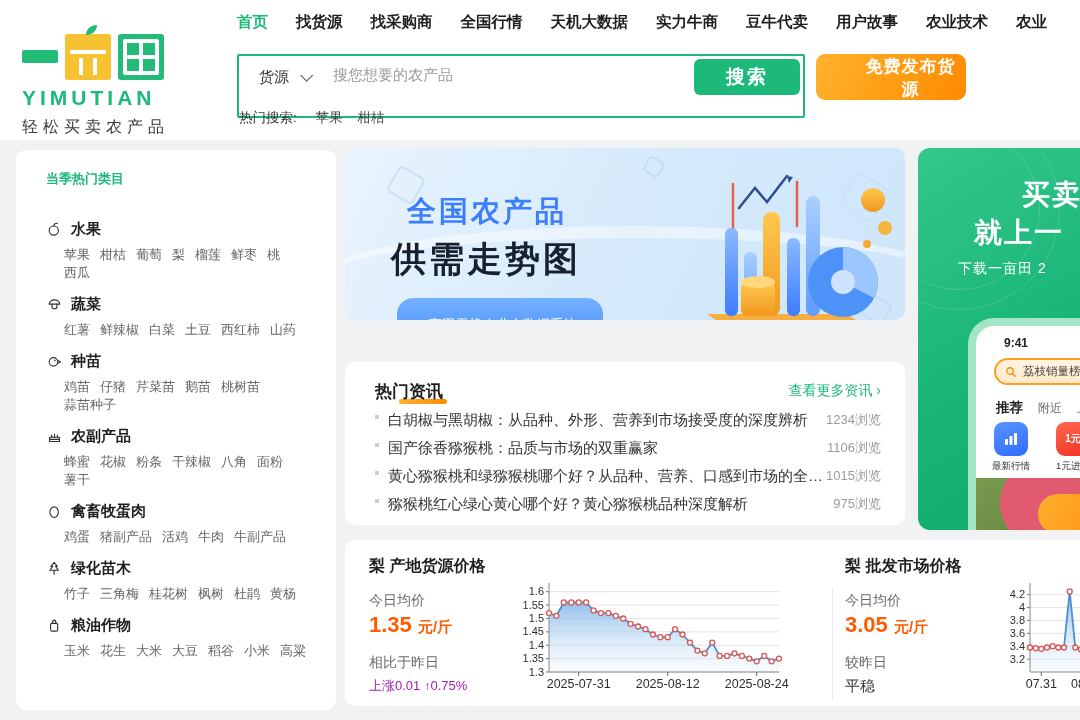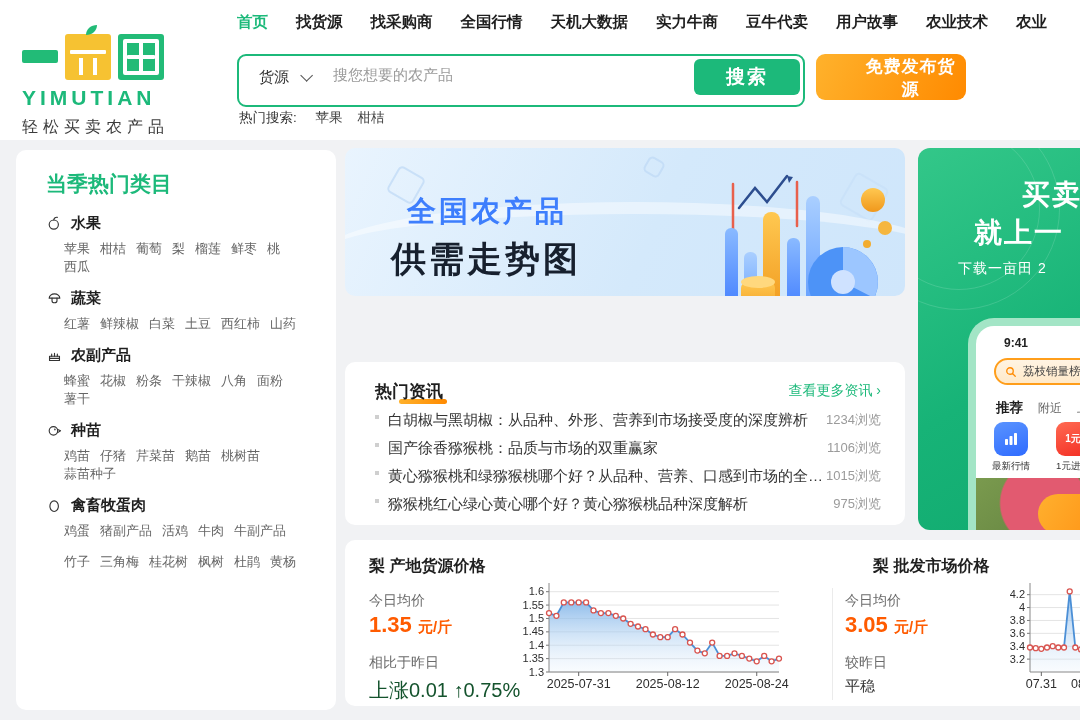--- a/index.html
+++ b/index.html
@@ -24,48 +24,48 @@
   .logo-latin{color:#1cb97a;font-weight:bold;font-size:21px;letter-spacing:4px;margin-top:6px;}
   .logo-tagline{color:#3c3c3c;font-size:16px;letter-spacing:5px;margin-top:7px;font-weight:500;}
 
   .nav{position:absolute;left:237px;top:10px;width:843px;white-space:nowrap;overflow:hidden;}
   .nav-item{display:inline-block;position:relative;font-size:15.5px;font-weight:bold;color:#1f1f1f;
             margin-right:28px;cursor:pointer;line-height:24px;}
   .nav-item.active{color:#1cb97a;}
   .nav-item.active::after{content:"";position:absolute;left:1px;right:1px;bottom:-6px;height:3px;
             background:#1cb97a;border-radius:2px;}
 
-  .searchbox{position:absolute;left:237px;top:54px;width:568px;height:53px;border:2px solid #1cb97a;
-             border-radius:9px;background:#fff;box-sizing:border-box;}
+  .searchbox{position:absolute;left:237px;top:54px;width:568px;height:64px;border:2px solid #1cb97a;
+             border-radius:2px;background:#fff;box-sizing:border-box;}
   .search-cat{position:absolute;left:20px;top:12px;font-size:15px;color:#333;font-weight:500;cursor:pointer;}
   .search-cat .chev{display:inline-block;width:8px;height:8px;border-right:1.8px solid #555;
              border-bottom:1.8px solid #555;transform:rotate(45deg) translateY(-3px);margin-left:7px;}
   .search-input{position:absolute;left:92px;top:0;width:350px;height:34px;border:none;outline:none;
              font-size:15px;color:#333;font-family:inherit;background:transparent;}
   .search-input::placeholder{color:#9b9b9b;}
   .search-btn{position:absolute;right:3px;top:3px;width:106px;height:36px;background:#1cb97a;border:none;
              border-radius:6px;color:#fff;font-size:19px;font-weight:bold;cursor:pointer;font-family:inherit;letter-spacing:2px;}
   .publish-btn{position:absolute;left:816px;top:54px;width:150px;height:46px;border:none;border-radius:9px;
              background:linear-gradient(115deg,#ffb22c,#ff8a00);color:#fff;font-size:17px;font-weight:bold;
              cursor:pointer;font-family:inherit;letter-spacing:1px;padding-left:45px;}
   .hot-row{position:absolute;left:239px;top:109px;font-size:13.5px;color:#333;text-align:center;}
   .hot-term{margin-left:15px;color:#3f3f3f;cursor:pointer;}
 
   
   .sidebar{position:absolute;left:16px;top:150px;width:320px;height:560px;background:#fff;border-radius:10px;
            box-sizing:border-box;padding:20px 14px 0 30px;overflow:hidden;}
-  .sidebar-title{color:#1cb97a;font-size:21px;font-weight:bold;margin-bottom:16px;}
+  .sidebar-title{color:#1cb97a;font-size:13px;font-weight:bold;margin-bottom:32px;}
   .cat-block{margin-bottom:13px;}
   .cat-head{display:flex;align-items:center;gap:8px;margin-bottom:7px;cursor:pointer;}
   .cat-name{font-size:15px;font-weight:bold;color:#1f1f1f;}
   .cat-items{margin-left:18px;font-size:13px;color:#666;line-height:18px;}
   .cat-items span{margin-right:10px;cursor:pointer;display:inline-block;}
 
   
-  .banner{position:absolute;left:345px;top:148px;width:560px;height:148px;border-radius:10px;overflow:hidden;
+  .banner{position:absolute;left:345px;top:148px;width:560px;height:172px;border-radius:10px;overflow:hidden;
           background:linear-gradient(115deg,#e9f4fe 0%,#d4e9fb 55%,#cfe6fb 100%);cursor:pointer;}
   .banner-t1{position:absolute;left:62px;top:44px;font-size:29px;font-weight:bold;color:#3d7efd;letter-spacing:3px;}
   .banner-t2{position:absolute;left:46px;top:88px;font-size:35px;font-weight:bold;color:#17202e;letter-spacing:3px;}
   .banner-btn{position:absolute;left:52px;top:150px;height:30px;line-height:30px;padding:12px 18px;border-radius:16px;
           background:linear-gradient(180deg,#74b2ff,#3f87f7);color:#fff;font-size:13.5px;cursor:pointer;}
   .hexa{position:absolute;width:26px;height:26px;border:2px solid #bdd9f5;transform:rotate(30deg);border-radius:5px;opacity:.7;}
   .wave{position:absolute;left:-20px;bottom:-8px;width:620px;height:90px;border-radius:50%;
         border-top:12px solid rgba(255,255,255,.45);}
 
   
@@ -80,21 +80,21 @@
   .news-bullet{width:4px;height:4px;background:#cfcfcf;margin-right:9px;flex:none;margin-top:-6px;}
   .news-text{flex:1;font-size:15px;color:#333;white-space:nowrap;overflow:hidden;text-overflow:ellipsis;}
   .news-views{flex:none;font-size:13px;color:#9b9b9b;}
 
   
   .pricecard{position:absolute;left:345px;top:540px;width:800px;height:166px;background:#fff;border-radius:10px;}
   .pc-title{position:absolute;top:16px;font-size:16px;font-weight:bold;color:#1f1f1f;}
   .pc-label{position:absolute;font-size:14px;color:#6b6b6b;}
   .pc-value{position:absolute;font-size:22px;font-weight:bold;color:#ff5b00;}
   .pc-value small{font-size:15px;font-weight:bold;}
-  .pc-compare{position:absolute;font-size:20px;color:#14532d;font-weight:500;}
+  .pc-compare{position:absolute;font-size:13px;color:#a21caf;font-weight:500;}
   .pc-compare.flat{color:#333;}
   .pc-divider{position:absolute;left:487px;top:48px;height:112px;border-left:1px solid #ebebeb;}
   .chart-mount{position:absolute;}
 
   
   .apppanel{position:absolute;left:918px;top:148px;width:230px;height:382px;border-radius:12px;overflow:hidden;
         background:linear-gradient(150deg,#33c789 0%,#17b377 55%,#10a96e 100%);}
   .ring{position:absolute;border:1px solid rgba(255,255,255,.14);border-radius:50%;}
   .ap-h1{position:absolute;left:104px;top:28px;color:#fff;font-size:28px;font-weight:bold;letter-spacing:2px;}
   .ap-h2{position:absolute;left:56px;top:66px;color:#fff;font-size:28px;font-weight:bold;letter-spacing:2px;}
@@ -190,50 +190,67 @@
               <path d="M4.5 11.5a7.5 6 0 0 1 15 0z"></path>
               <path d="M8.5 11.5v3.5a3.5 3 0 0 0 7 0v-3.5"></path>
             </svg>
             <span class="cat-name">蔬菜</span>
           </div>
           <div class="cat-items"><span>红薯</span><span>鲜辣椒</span><span>白菜</span><span>土豆</span><span>西红柿</span><span>山药</span></div>
         </div>
         <div class="cat-block">
           <div class="cat-head">
             <svg viewBox="0 0 24 24" width="17" height="17" fill="none" stroke="#333" stroke-width="1.6" stroke-linecap="round" stroke-linejoin="round">
+              <circle cx="10.5" cy="12.5" r="6"></circle>
+              <path d="M16.5 10.5l4 2-4 2.5"></path>
+              <circle cx="12.5" cy="10.5" r="0.4"></circle>
+            </svg>
+            <span class="cat-name">种苗</span>
+          </div>
+          <div class="cat-items"><span>鸡苗</span><span>仔猪</span><span>芹菜苗</span><span>鹅苗</span><span>桃树苗</span><span>蒜苗种子</span></div>
+        </div>
+        <div class="cat-block">
+          <div class="cat-head">
+            <svg viewBox="0 0 24 24" width="17" height="17" fill="none" stroke="#333" stroke-width="1.6" stroke-linecap="round" stroke-linejoin="round">
               <path d="M5 13h14v6H5z"></path>
               <path d="M8 13v-3m4 3V9m4 4v-3"></path>
               <path d="M5 16h14"></path>
             </svg>
             <span class="cat-name">农副产品</span>
           </div>
           <div class="cat-items"><span>蜂蜜</span><span>花椒</span><span>粉条</span><span>干辣椒</span><span>八角</span><span>面粉</span><span>薯干</span></div>
         </div>
         <div class="cat-block">
           <div class="cat-head">
             <svg viewBox="0 0 24 24" width="17" height="17" fill="none" stroke="#333" stroke-width="1.6" stroke-linecap="round" stroke-linejoin="round">
-              <circle cx="10.5" cy="12.5" r="6"></circle>
-              <path d="M16.5 10.5l4 2-4 2.5"></path>
-              <circle cx="12.5" cy="10.5" r="0.4"></circle>
-            </svg>
-            <span class="cat-name">种苗</span>
-          </div>
-          <div class="cat-items"><span>鸡苗</span><span>仔猪</span><span>芹菜苗</span><span>鹅苗</span><span>桃树苗</span><span>蒜苗种子</span></div>
-        </div>
-        <div class="cat-block">
-          <div class="cat-head">
-            <svg viewBox="0 0 24 24" width="17" height="17" fill="none" stroke="#333" stroke-width="1.6" stroke-linecap="round" stroke-linejoin="round">
               <ellipse cx="11.5" cy="13" rx="6" ry="7.5"></ellipse>
             </svg>
             <span class="cat-name">禽畜牧蛋肉</span>
           </div>
           <div class="cat-items"><span>鸡蛋</span><span>猪副产品</span><span>活鸡</span><span>牛肉</span><span>牛副产品</span></div>
         </div>
         <div class="cat-block">
+          <div class="cat-head">
+            <svg viewBox="0 0 24 24" width="17" height="17" fill="none" stroke="#333" stroke-width="1.6" stroke-linecap="round" stroke-linejoin="round">
+              <path d="M11.5 3.5L16 9h-2.5l4 5.5h-12L9.5 9H7z"></path>
+              <path d="M11.5 14.5V20"></path>
+            </svg>
+            <span class="cat-name">绿化苗木</span>
+          </div>
           <div class="cat-items"><span>竹子</span><span>三角梅</span><span>桂花树</span><span>枫树</span><span>杜鹃</span><span>黄杨</span></div>
+        </div>
+        <div class="cat-block">
+          <div class="cat-head">
+            <svg viewBox="0 0 24 24" width="17" height="17" fill="none" stroke="#333" stroke-width="1.6" stroke-linecap="round" stroke-linejoin="round">
+              <rect x="6.5" y="9" width="10" height="11" rx="2"></rect>
+              <path d="M9 9c0-2.5 1-4.5 2.5-4.5S14 6.5 14 9"></path>
+            </svg>
+            <span class="cat-name">粮油作物</span>
+          </div>
+          <div class="cat-items"><span>玉米</span><span>花生</span><span>大米</span><span>大豆</span><span>稻谷</span><span>小米</span><span>高粱</span></div>
         </div>
       </div>
   </aside>
 
   <div class="banner">
     <div class="hexa" style="left:46px;top:22px;"></div>
     <div class="hexa" style="left:300px;top:10px;width:14px;height:14px;"></div>
     <div class="hexa" style="left:500px;top:30px;width:34px;height:34px;border-color:#c8e0f8;"></div>
     <div class="hexa" style="left:520px;top:150px;width:20px;height:20px;"></div>
     <div class="wave"></div>
@@ -382,21 +399,21 @@
           <circle cx="224.9" cy="75.9" r="2.5" fill="#fff" stroke="#d9544f" stroke-width="1.3"></circle>
           <circle cx="232.3" cy="78.6" r="2.5" fill="#fff" stroke="#d9544f" stroke-width="1.3"></circle>
           <circle cx="239.7" cy="81.3" r="2.5" fill="#fff" stroke="#d9544f" stroke-width="1.3"></circle>
           <circle cx="247.2" cy="75.9" r="2.5" fill="#fff" stroke="#d9544f" stroke-width="1.3"></circle>
           <circle cx="254.6" cy="81.3" r="2.5" fill="#fff" stroke="#d9544f" stroke-width="1.3"></circle>
           <circle cx="262.0" cy="78.6" r="2.5" fill="#fff" stroke="#d9544f" stroke-width="1.3"></circle>
         </svg></div>
 
     <div class="pc-divider"></div>
 
-    <div class="pc-title" style="left:500px;margin-left:28px;">梨 批发市场价格</div>
+    <div class="pc-title" style="left:500px;">梨 批发市场价格</div>
     <div class="pc-label" style="left:500px;top:52px;">今日均价</div>
     <div class="pc-value" style="left:500px;top:72px;">
       <span>3.05</span> <small>元/斤</small>
     </div>
     <div class="pc-label" style="left:500px;top:114px;">较昨日</div>
     <div class="pc-compare flat" style="left:500px;top:137px;font-size:15px;">平稳</div>
     <div class="chart-mount" style="left:655px;top:40px;" id="chart-1"><svg width="104" height="112" viewBox="0 0 104 112" style="overflow:visible">
           <defs>
             <linearGradient id="area1" x1="0" y1="0" x2="0" y2="1">
               <stop offset="0" stop-color="#7fb3e8" stop-opacity="0.85"></stop>

